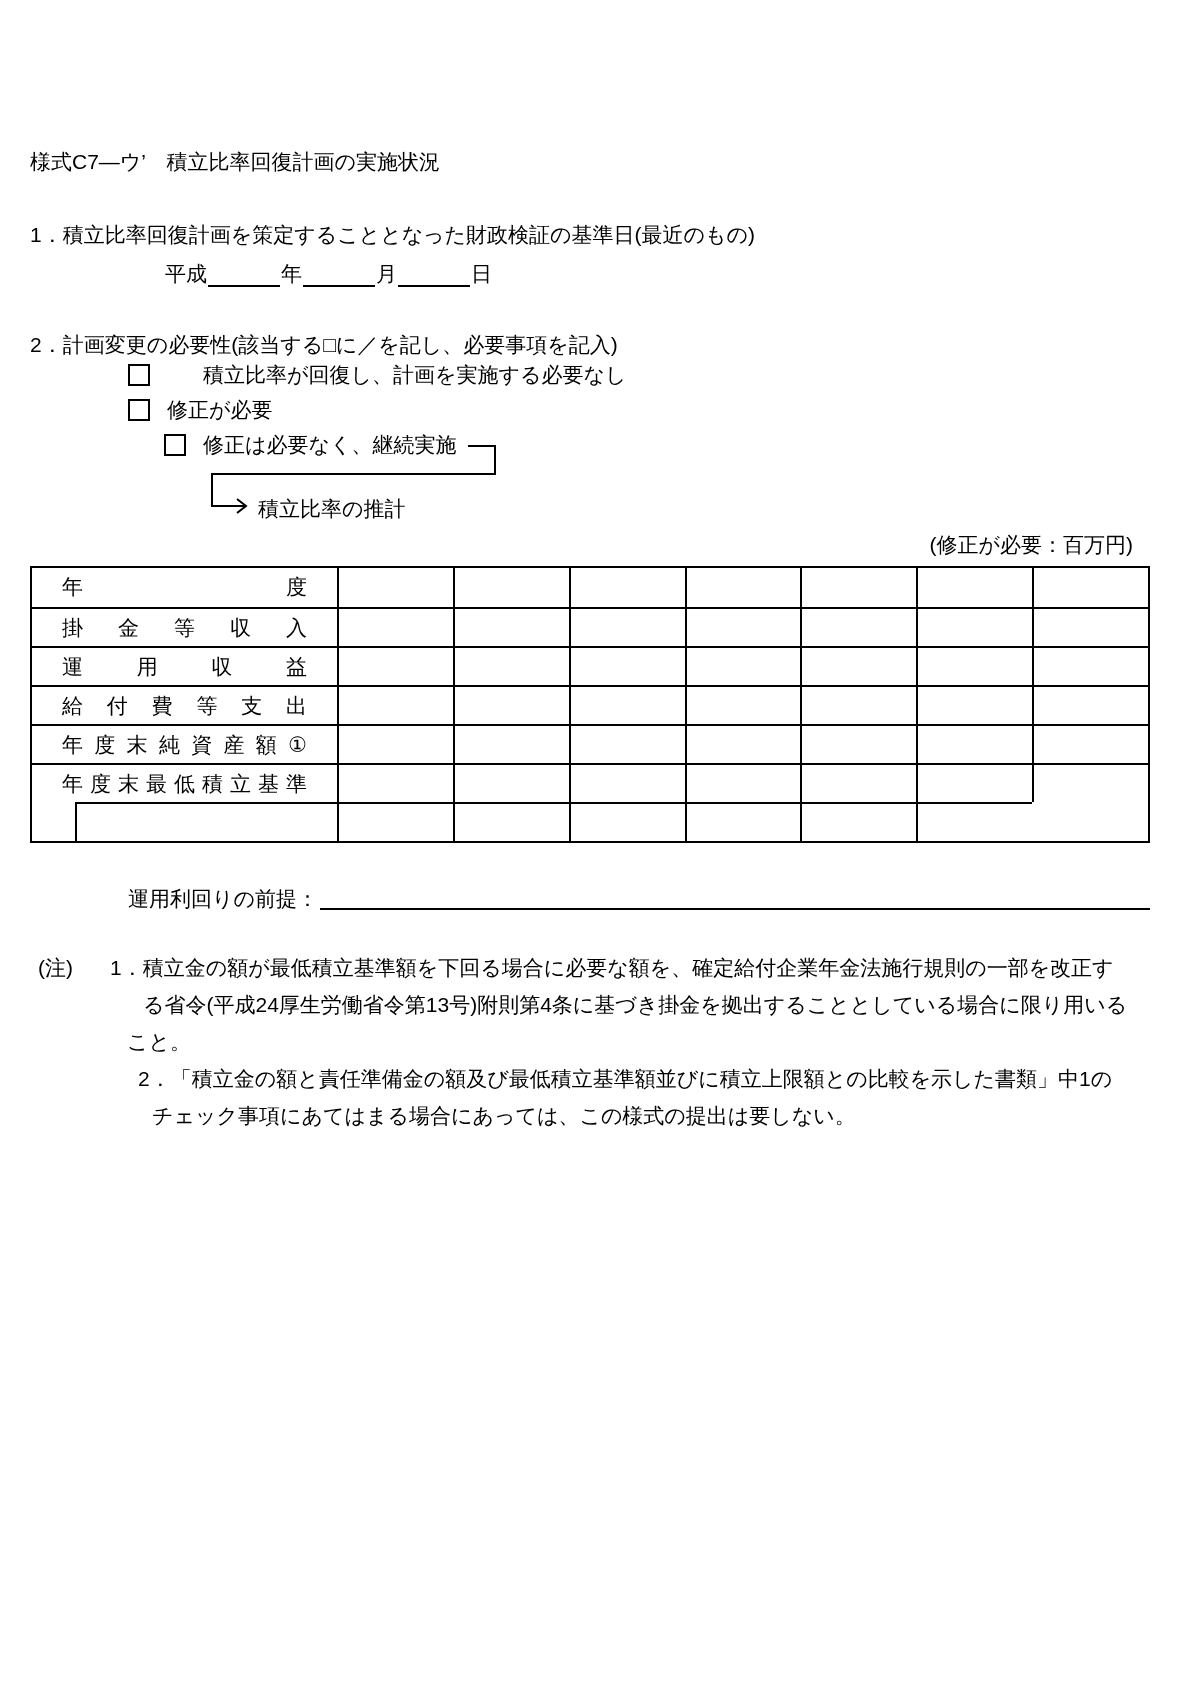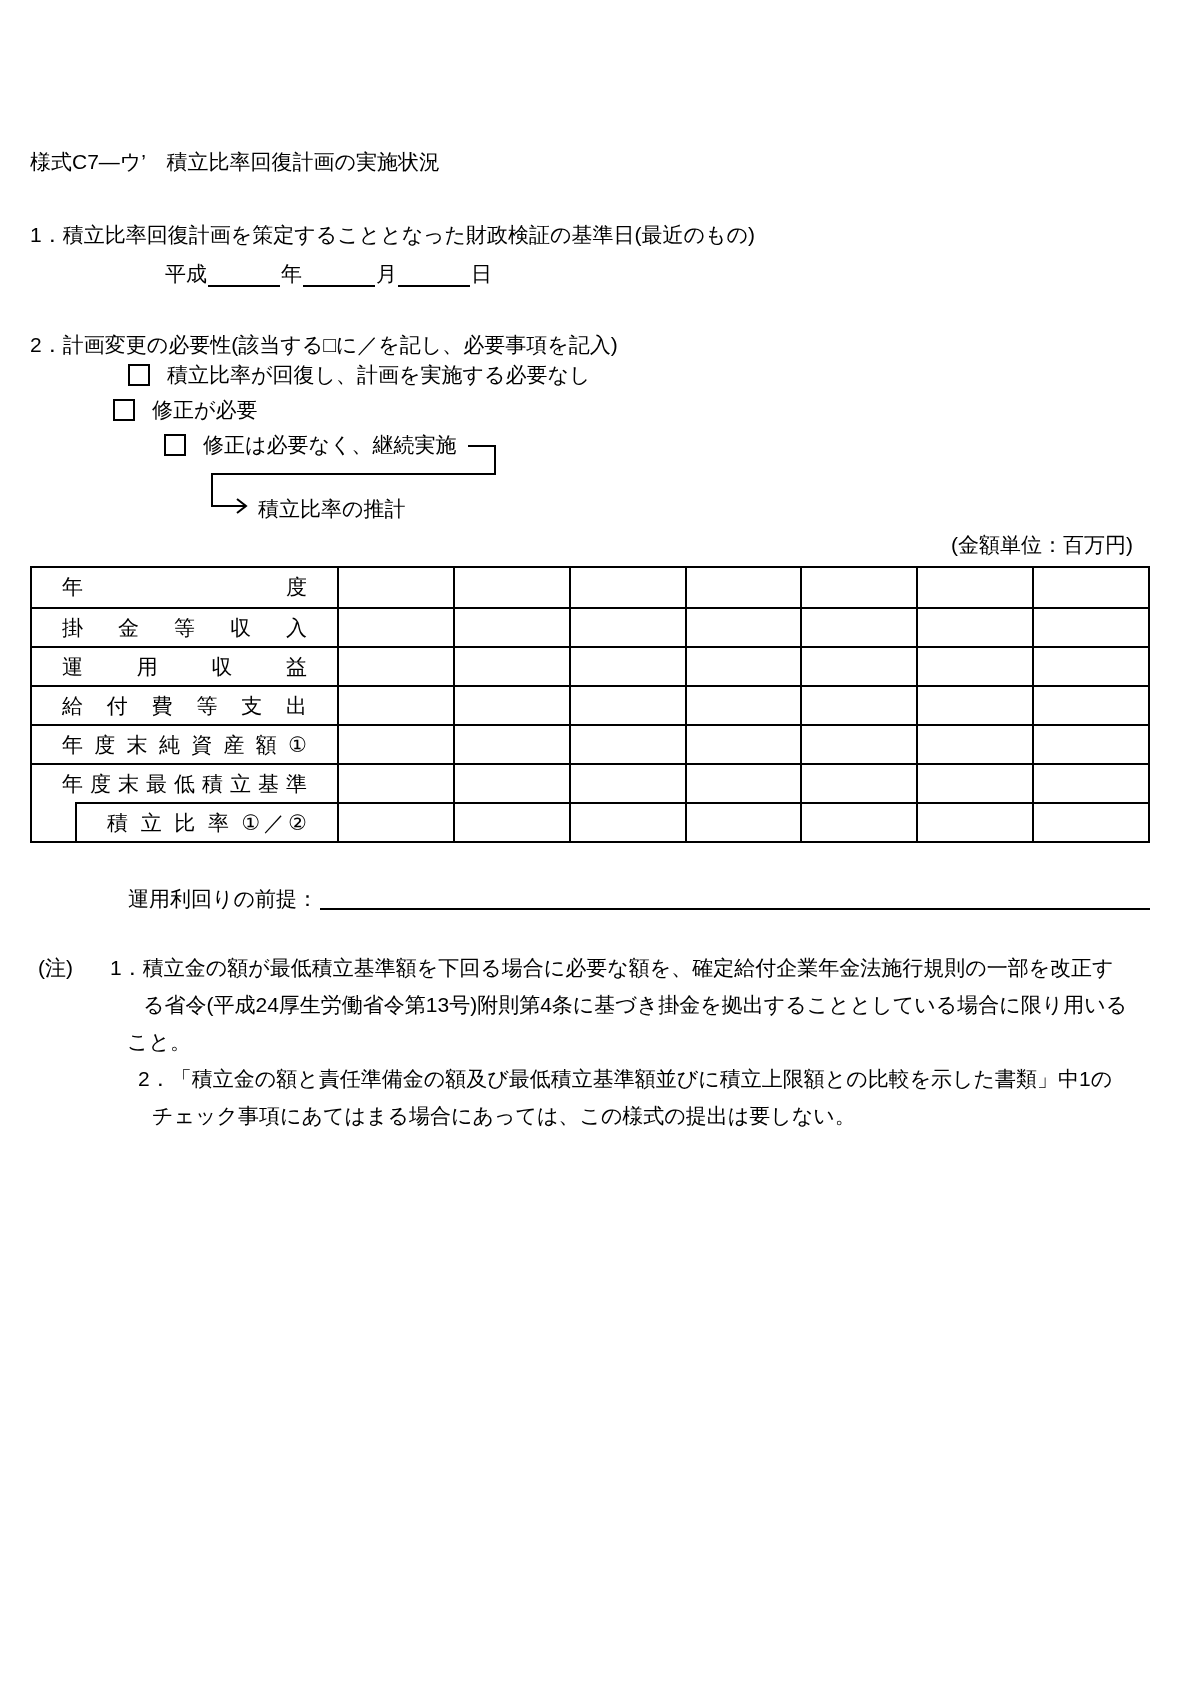--- a/index.html
+++ b/index.html
@@ -100,43 +100,43 @@
     <span class="blank-seg"></span>
     <span>年</span>
     <span class="blank-seg"></span>
     <span>月</span>
     <span class="blank-seg"></span>
     <span>日</span>
   </div>
 
   <div class="abs" style="left:30px; top:332px;">2．計画変更の必要性(該当する□に／を記し、必要事項を記入)</div>
 
-  <div class="abs opt-row" style="left:128px; top:362px;">
+  <div class="abs opt-row" style="left:128px; top:362px;gap:36px;">
     <span class="cbox"></span>
     <span class="opt-label">積立比率が回復し、計画を実施する必要なし</span>
   </div>
-  <div class="abs opt-row" style="left:113px; top:397px;">
+  <div class="abs opt-row" style="left:128px; top:397px;">
     <span class="cbox"></span>
     <span class="opt-label">修正が必要</span>
   </div>
   <div class="abs opt-row" style="left:128px; top:432px;padding-left:36px;">
     <span class="cbox"></span>
     <span class="opt-label">修正は必要なく、継続実施</span>
   </div>
 
   <div class="hline" style="left:468px; top:445px; width:28px;"></div>
   <div class="vline" style="left:494px; top:445px; height:30px;"></div>
   <div class="hline" style="left:212px; top:473px; width:284px;"></div>
   <svg class="abs" style="left:211px; top:473px;" width="44" height="44" viewBox="0 0 44 44">
     <path d="M1,0 L1,33 L34,33" fill="none" stroke="#000" stroke-width="2"></path>
     <path d="M26,26 L35,33 L26,40" fill="none" stroke="#000" stroke-width="2"></path>
   </svg>
   <div class="abs" style="left:258px; top:496px;">積立比率の推計</div>
 
-  <div class="abs" style="right:48px; top:532px;">(金額単位：百万円)</div>
+  <div class="abs" style="right:48px; top:532px;">(修正が必要：百万円)</div>
 
   <div class="ftable">
 
     <div class="lbl">年 度</div>
     <div class="cell"></div>
     <div class="cell"></div>
     <div class="cell"></div>
     <div class="cell"></div>
     <div class="cell"></div>
     <div class="cell"></div>
@@ -181,21 +181,20 @@
     <div class="lbl rt">年 度 末 最 低 積 立 基 準 額 ②</div>
     <div class="cell rt"></div>
     <div class="cell rt"></div>
     <div class="cell rt"></div>
     <div class="cell rt"></div>
     <div class="cell rt"></div>
     <div class="cell rt"></div>
     <div class="cell rt"></div>
 
     <div class="notch"></div>
-    <div class="lbl indent">積 立 比 率 ①／②</div>
     <div class="cell rt"></div>
     <div class="cell rt"></div>
     <div class="cell rt"></div>
     <div class="cell rt"></div>
     <div class="cell rt"></div>
     <div class="cell rt"></div>
     <div class="cell rt"></div>
   </div>
 
   <div class="abs" style="left:128px; top:886px;">運用利回りの前提：</div>

